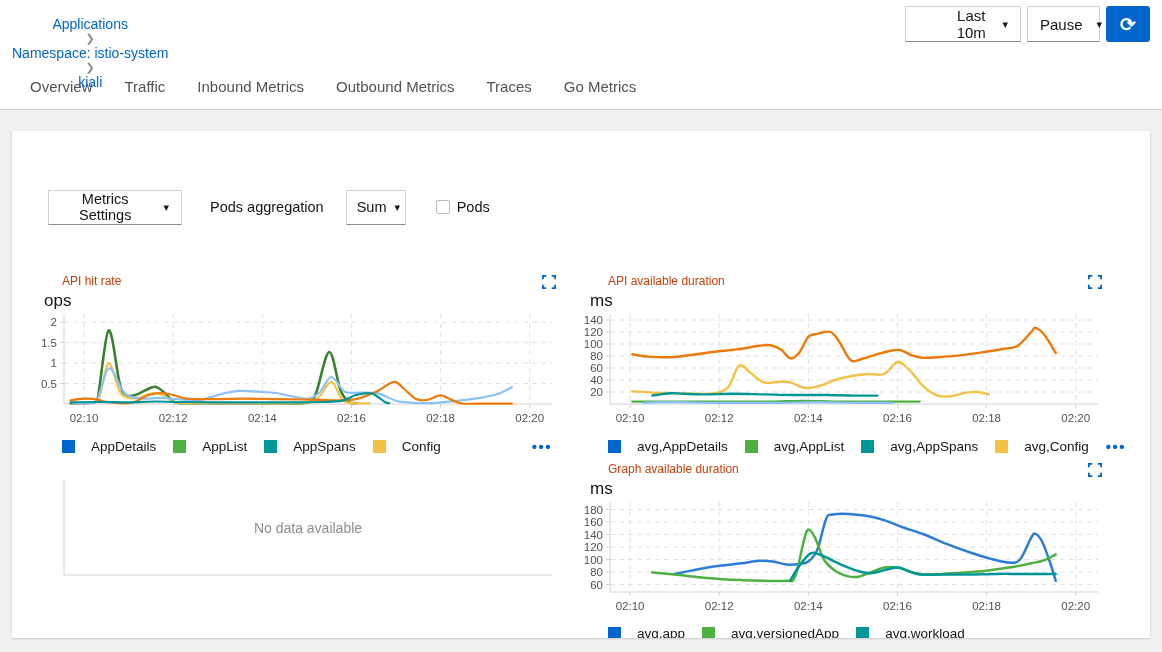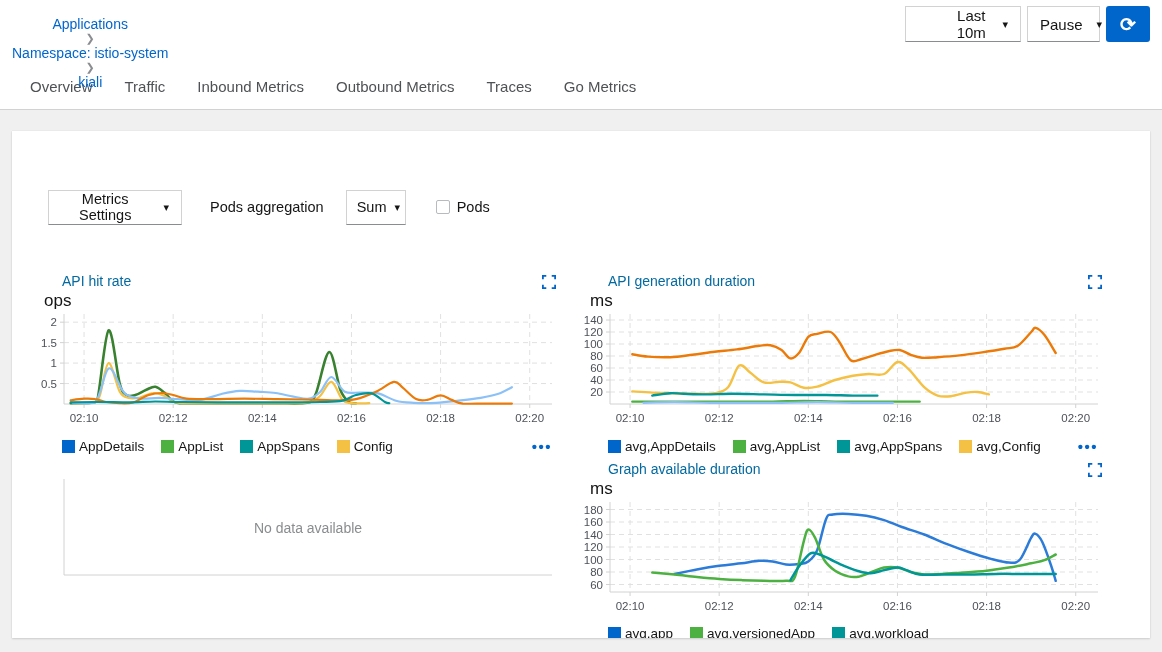--- a/index.html
+++ b/index.html
@@ -36,26 +36,26 @@
   .agg-select { width:60px; height:35px; margin-left:22px; font-size:14.5px; padding:0 10px; }
   .agg-select .caret { margin-left:8px; }
   .spans-wrap { display:flex; align-items:center; margin-left:30px; gap:7px; }
   .spans-check { appearance:none; -webkit-appearance:none; width:14px; height:14px; border:1px solid #b8bbbe; border-radius:2px; background:#fff; cursor:pointer; }
   .spans-label { font-size:14.5px; }
 
   
   .charts-grid { display:grid; grid-template-columns:524px 524px; column-gap:22px; row-gap:4px; margin:46px 0 0 22px; }
   .chart-panel { width:524px; }
   .panel-header { display:flex; justify-content:space-between; align-items:center; height:20px; padding-left:28px; }
-  .chart-title { font-size:14px; color:#0369a1; }
+  .chart-title { font-size:12px; color:#c2410c; }
   .expand-btn { background:none; border:none; cursor:pointer; padding:2px 2px 0 2px; }
   .chart-unit { font-size:17px; color:#151515; margin:0 0 0 10px; height:17px; }
   .chart-panel svg { display:block; font-family:inherit; }
   .legend { display:flex; align-items:center; gap:17px; padding-left:28px; margin-top:4px; }
-  .legend-item { display:flex; align-items:center; gap:4px; cursor:pointer; }
+  .legend-item { display:flex; align-items:center; gap:16px; cursor:pointer; }
   .legend-swatch { width:13px; height:13px; display:inline-block; }
   .legend-label { font-size:13.5px; color:#151515; }
   .legend-more { margin-left:auto; margin-right:6px; color:#0066cc; font-weight:bold; font-size:15px; letter-spacing:1.5px; cursor:pointer; }
   .nd-spacer { height:16px; }
 </style>
 </head>
 <body>
 
 <div class="topbar">
   <nav class="breadcrumb">
@@ -178,21 +178,21 @@
             </span>
             <span class="legend-item">
               <span class="legend-swatch" style="background: rgb(244, 193, 69);"></span>
               <span class="legend-label">Config</span>
             </span>
             <span class="legend-more">•••</span>
           </div>
         </div>
       <div class="chart-panel">
           <div class="panel-header">
-            <span class="chart-title">API generation duration</span>
+            <span class="chart-title">API available duration</span>
             <button class="expand-btn">
               <svg width="14" height="14" viewBox="0 0 18 18">
                 <g fill="none" stroke="#0066cc" stroke-width="2.6">
                   <path d="M1 5.5V1h4.5"></path>
                   <path d="M12.5 1H17v4.5"></path>
                   <path d="M17 12.5V17h-4.5"></path>
                   <path d="M5.5 17H1v-4.5"></path>
                 </g>
               </svg>
             </button>

